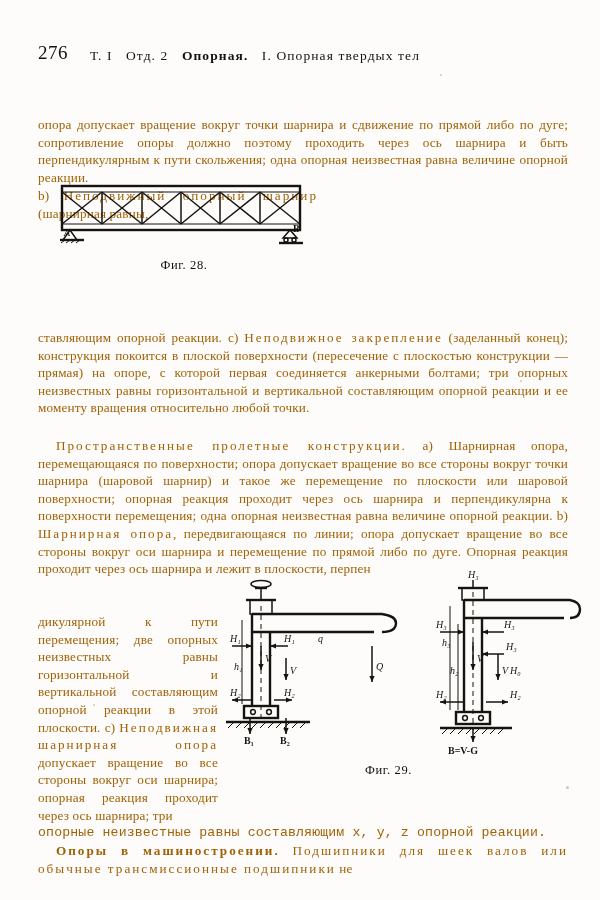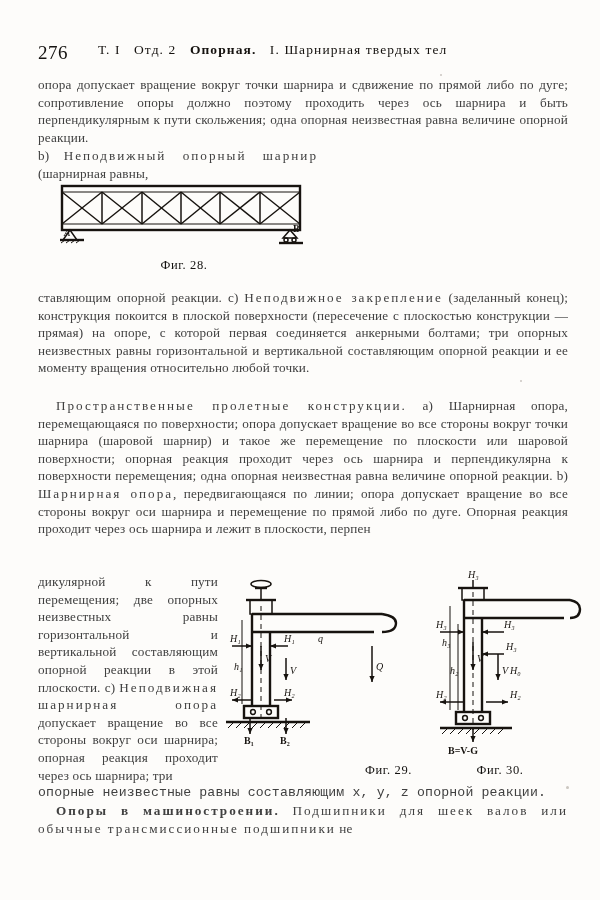--- a/index.html
+++ b/index.html
@@ -23,44 +23,44 @@
     background: #fdfcfa;
   }
   
   .header {
     position: absolute;
     left: 38px;
     top: 42px;
     width: 530px;
     height: 22px;
     display: flex;
-    align-items: flex-start;
-    gap: 8px;
+    align-items: flex-end;
   }
   .pageno {
     font-size: 19px;
     letter-spacing: 0.5px;
     color: #141210;
     margin-right: 22px;
   }
   .headline {
     font-size: 13.5px;
     letter-spacing: 1.1px;
     color: #15120f;
     white-space: nowrap;
   }
   .headline .b { font-weight: bold; }
   
   .col {
     position: absolute;
     font-size: 13.2px;
     line-height: 17.6px;
     text-align: justify;
-    color: #404040;
+    color: #a16207;
     letter-spacing: 0.15px;
+    margin-top: 40px;
   }
   p { margin: 0; }
   .ind { text-indent: 18px; }
   .sp {  letter-spacing: 2.0px; }
   .bsp { font-weight: bold; letter-spacing: 2.0px; }
 
   #para1 { left: 38px; top: 76px; width: 530px; }
   #para2 { left: 38px; top: 147px; width: 280px; }
   #para2b { left: 320px; top: 147px; width: 248px; }
   #para3 { left: 38px; top: 289px; width: 530px; }
@@ -149,21 +149,21 @@
 <body>
 
 <div class="page">
 
   <div class="header">
     <div class="pageno">276</div>
     <div class="headline">
       <span>Т. I</span>
       &nbsp; <span>Отд. 2</span>
       &nbsp; <span class="b">Опорная.</span>
-      &nbsp; <span>I. Шарнирная твердых тел</span>
+      &nbsp; <span>I. Опорная твердых тел</span>
     </div>
   </div>
 
   <div class="col" id="para1">
     <p>опора допускает вращение вокруг точки шарнира и сдвижение по прямой либо по дуге; сопротивление опоры должно поэтому проходить через ось шарнира и быть перпендикулярным к пути скольжения; одна опорная неизвестная равна величине опорной реакции.</p>
   </div>
 
   <div class="col" id="para2">
     <p>
       <span>b) </span><span class="sp">Неподвижный опорный шарнир</span><span> (шарнирная равны,</span>
@@ -372,21 +372,20 @@
       <line x1="30" y1="44" x2="30" y2="148" class="lnTh"></line>
       <text x="22" y="84" class="lbl">h₃</text>
       <line x1="38" y1="62" x2="38" y2="148" class="lnTh"></line>
       <text x="30" y="112" class="lbl">h₂</text>
 
       <line x1="53" y1="166" x2="53" y2="180" class="ln"></line>
       <path d="M 53 180 l -2.6 -6 l 5.2 0 z" class="fillk"></path>
       <text x="28" y="192" class="lblb">B=V-G</text>
     </svg>
   </div>
-  <div id="fig30cap">Фиг. 30.</div>
 
   <div class="col" style="left:38px; top:784px; width:530px;font-family:Liberation Mono, monospace;">
     <p>опорные неизвестные равны составляющим x, y, z опорной реакции.</p>
   </div>
 
   <div class="col" id="para6">
     <p class="ind"><span class="bsp">Опоры в машиностроении.</span><span class="sp"> Подшипники для шеек валов или обычные трансмиссионные подшипники</span><span> не</span></p>
   </div>
 
   <div class="speck" style="left:520px; top:380px; width:2px; height:2px;"></div>

